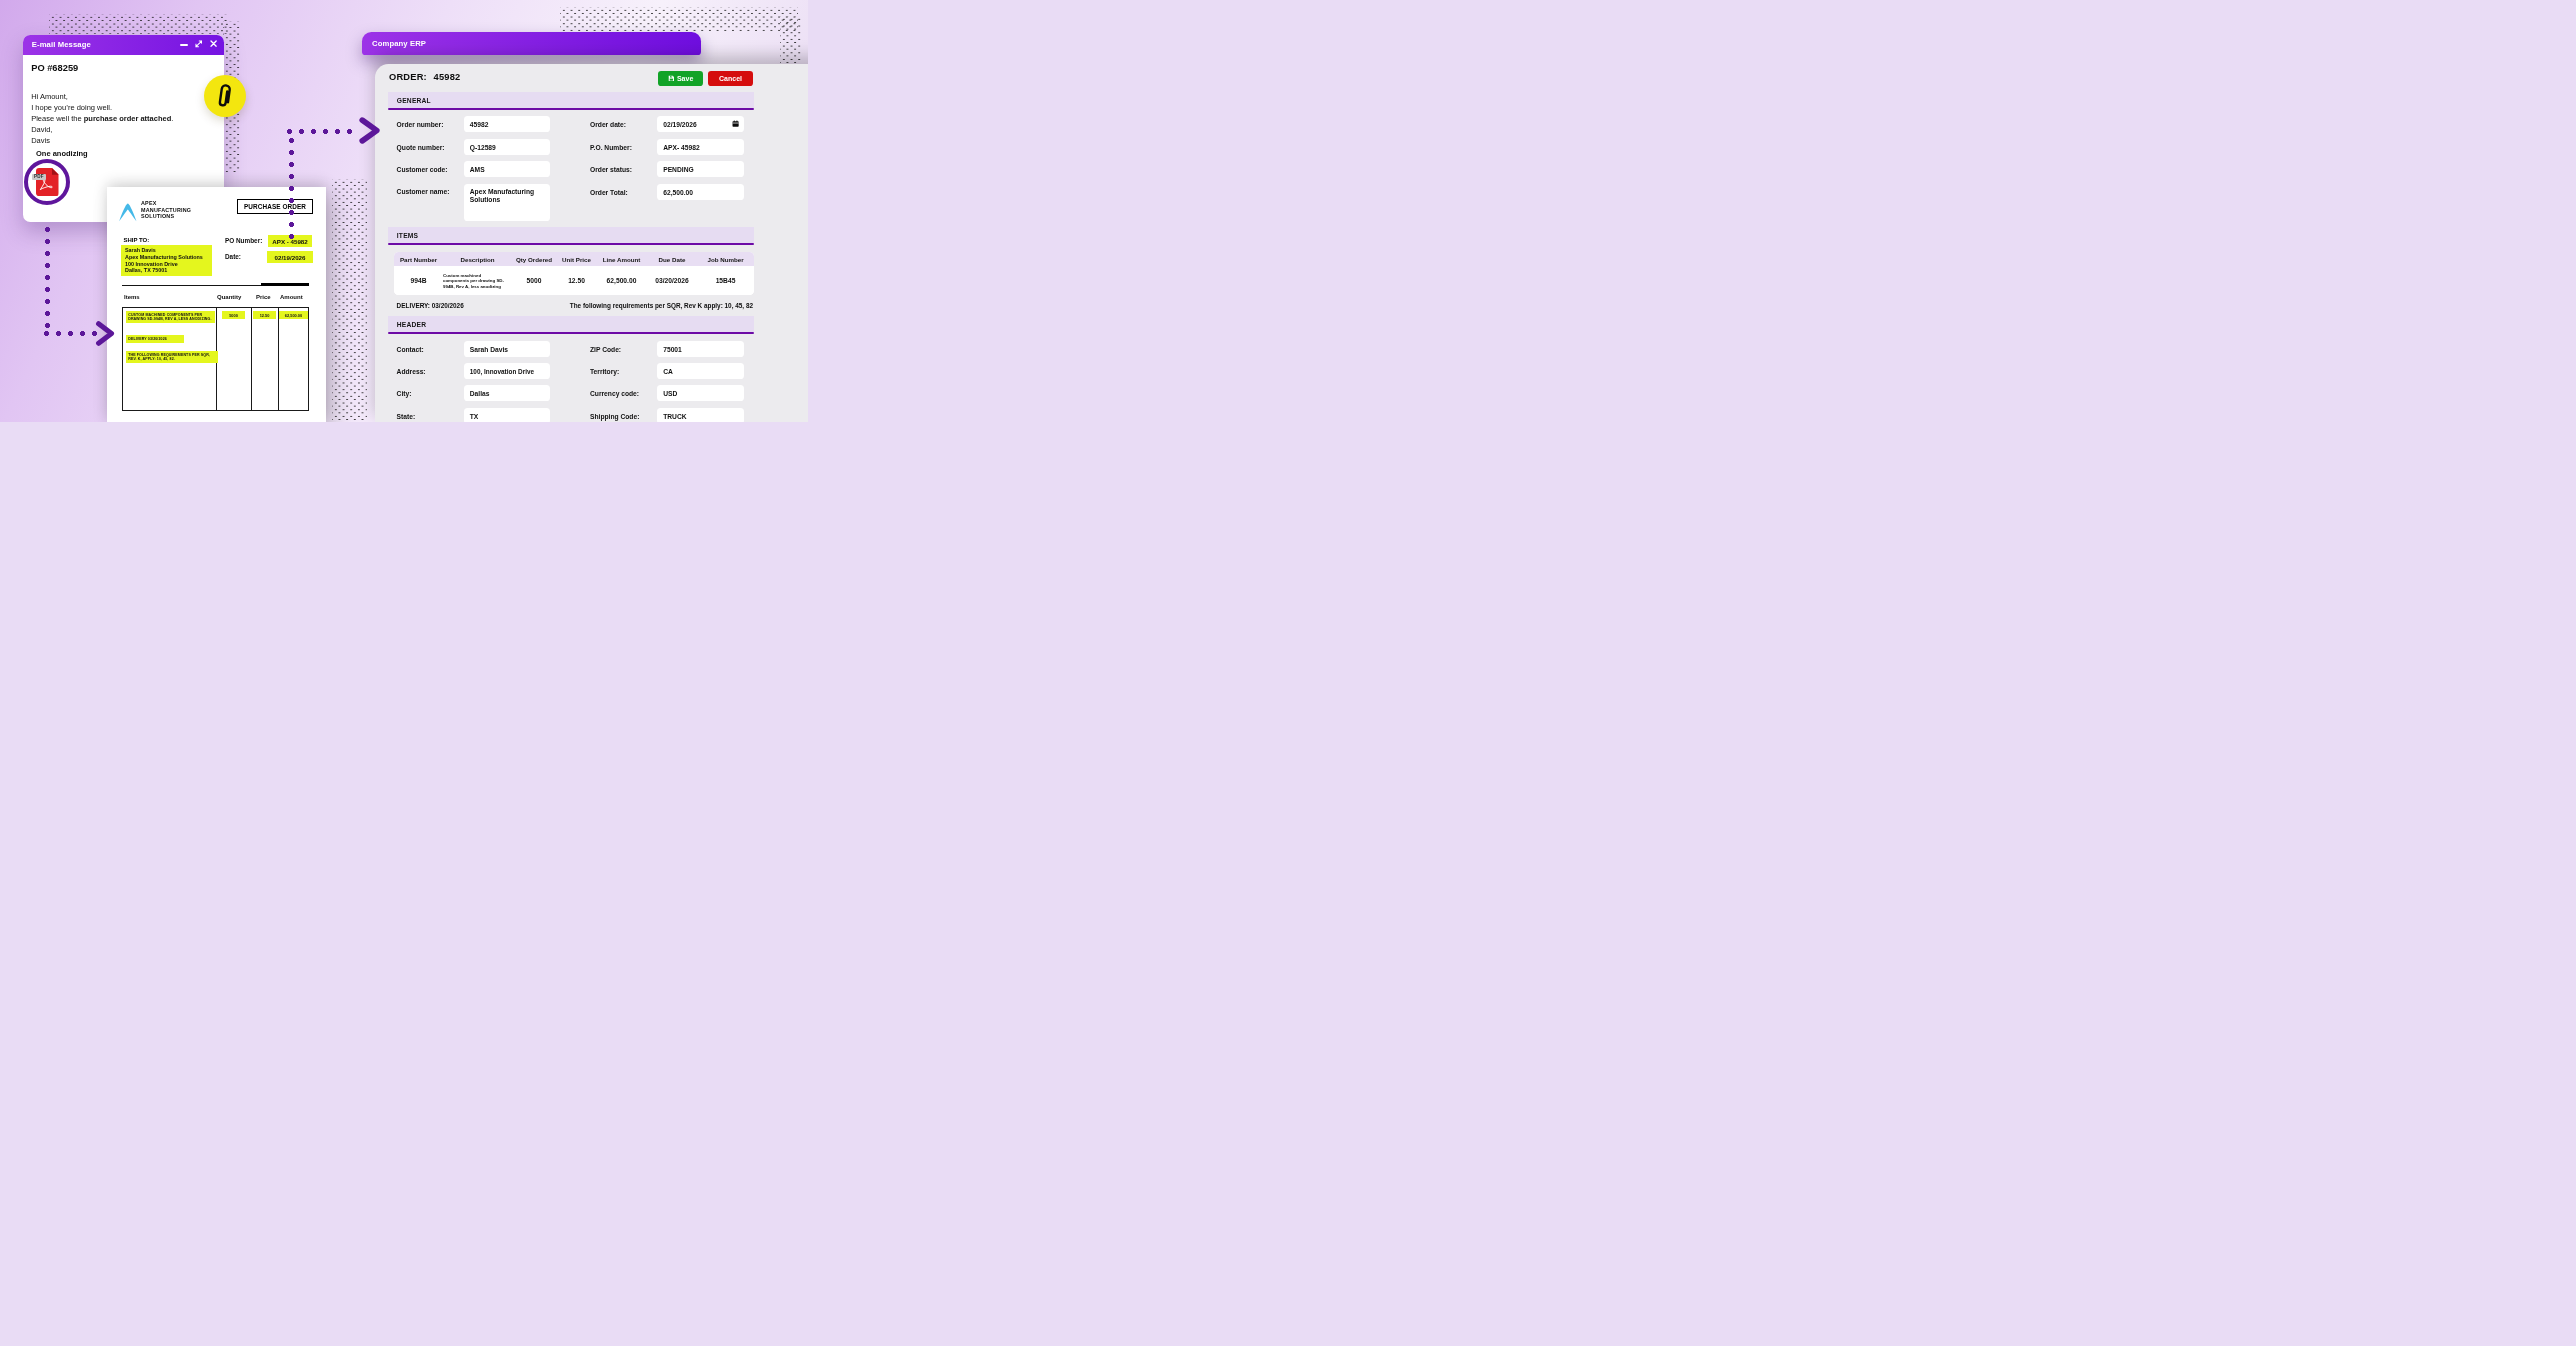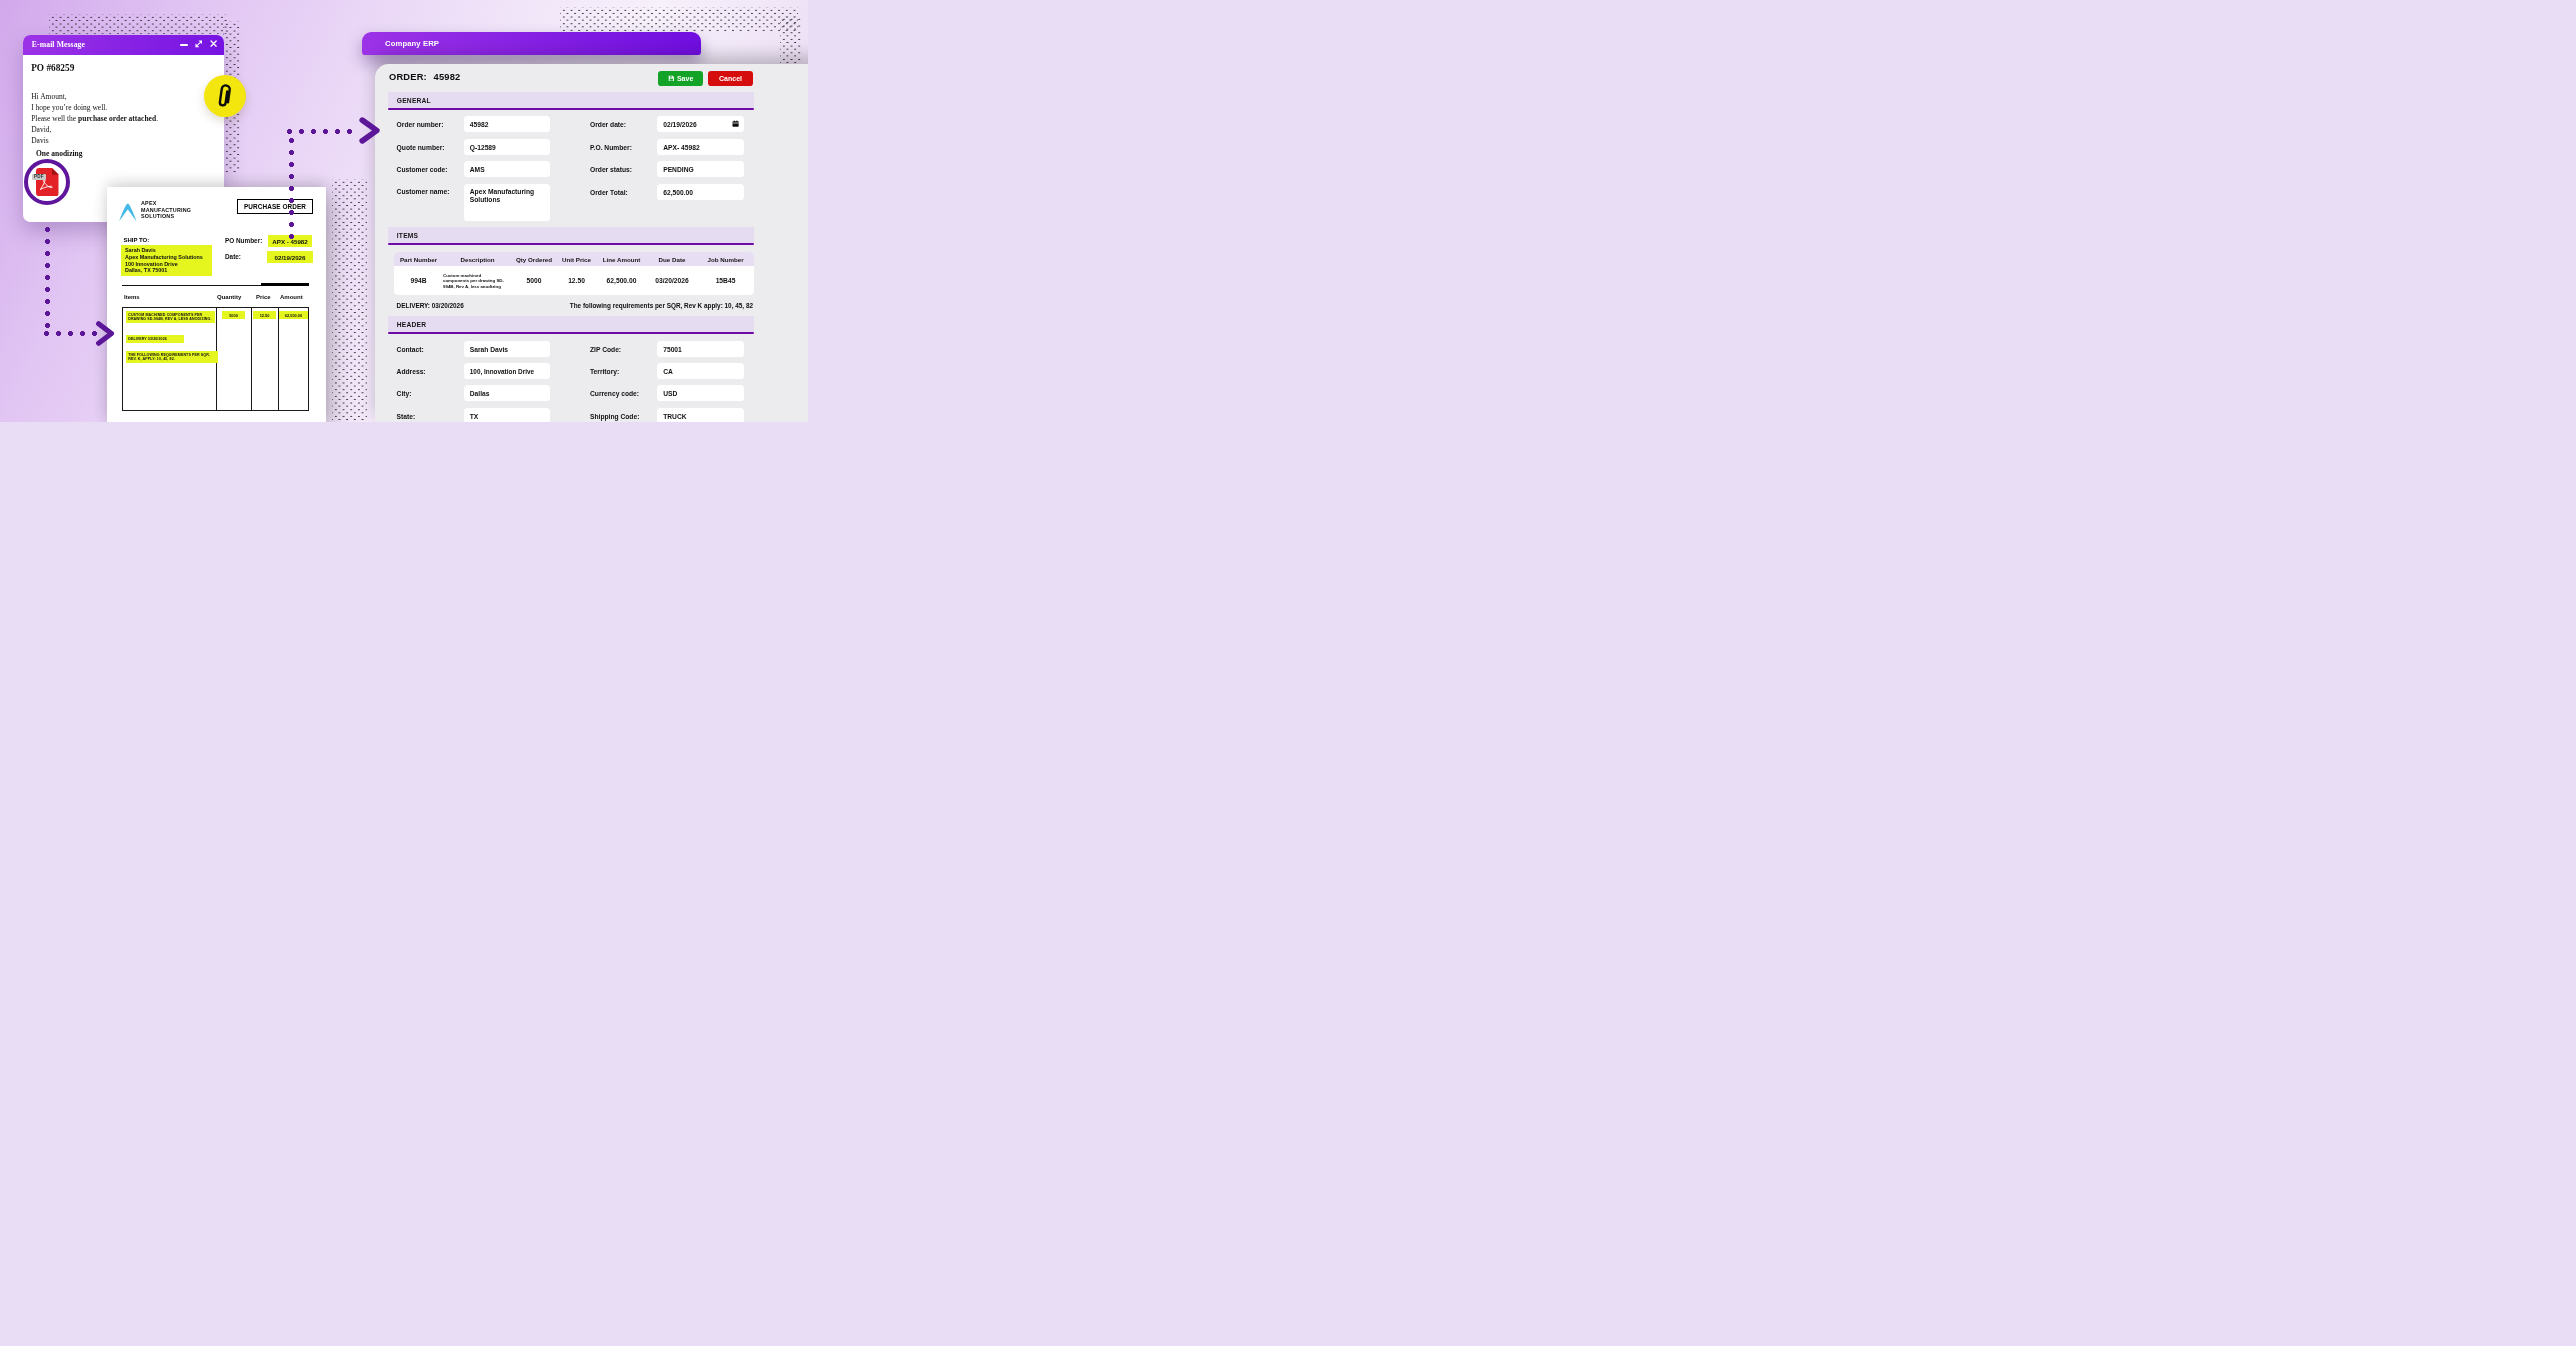--- a/index.html
+++ b/index.html
@@ -14,21 +14,21 @@
                      radial-gradient(circle,#1e1e1e 0.7px,transparent 0.8px);
     background-size:7.7px 6.7px,7.7px 6.7px; background-position:0 0,3.6px 3.1px; opacity:.85; z-index:1; }
   .h1  { left:49px;  top:14.4px;  width:178px; height:19.6px; }
   .h1b { left:223px; top:20.6px;  width:17.5px;  height:152px; }
   .h2  { left:560px;top:7.2px;  width:238px; height:25px; }
   .h2b { left:780px;top:15.5px;  width:20.6px;  height:242px; }
   .h3  { left:332px; top:179px; width:35px;  height:243px; }
 
   
   .email { position:absolute; left:23px; top:35px; width:201px; height:187px; background:#fff;
-    border-radius:7.2px; box-shadow:0 9.3px 21.6px rgba(70,30,110,.28); z-index:2;font-family:Liberation Serif, serif; }
+    border-radius:7.2px; box-shadow:0 9.3px 21.6px rgba(70,30,110,.28); z-index:2; }
   .email-bar { position:absolute; left:0; top:0; right:0; height:19.6px;
     background:linear-gradient(93deg,#9c33e7,#7513e2); border-radius:7.2px 7.2px 0 0;
     display:flex; align-items:center; padding:0 7.2px 0 8.8px; }
   .email-bar .t { color:#fff; font-size:7.7px; font-weight:bold; letter-spacing:0.1px; }
   .winctl { margin-left:auto; display:flex; align-items:center; gap:7.2px; }
   .minbar { width:7.7px; height:1.5px; background:#fff; border-radius:1px; }
   .subject { position:absolute; left:8.2px; top:28px; font-size:9.3px; font-weight:800; color:#0f0f0f; }
   .ebody { position:absolute; left:8.2px; top:56px; font-size:7.5px; line-height:11px; color:#141414; }
   .attach-label { position:absolute; left:13px; top:114px; font-size:7.5px; font-weight:800; color:#0f0f0f; }
 
@@ -83,21 +83,21 @@
   .c1v { left:289px; top:138px; height:103px; }
   .c1h { left:287px; top:129px; width:71px; }
   .c1a { left:357px; top:116px; }
   .c2v { left:45px;  top:227px; height:102px; }
   .c2h { left:44px;  top:331px; width:53px; }
   .c2a { left:94px; top:320px; }
 
   
   .erp-bar { position:absolute; left:362px; top:32px; width:339px; height:23px;
     background:linear-gradient(93deg,#9c33e7,#6f0edf); border-radius:9.3px 9.3px 3.1px 3.1px;
-    display:flex; align-items:center; padding-left:23px; z-index:2;
+    display:flex; align-items:center; padding-left:10px; z-index:2;
     box-shadow:0 7.2px 15.5px rgba(40,0,90,.35); }
   .erp-bar .t { color:#fff; font-size:7.7px; font-weight:bold; letter-spacing:0.1px; }
   .erp-panel { position:absolute; left:375px; top:64px; width:467px; height:358px;
     background:#ecebee; border-radius:13.4px 13.4px 0 0; z-index:2;
     box-shadow:0 -7.2px 15.5px rgba(0,0,0,.22); }
   .order-h { position:absolute; left:14px; top:7.7px; font-size:9.3px; font-weight:800;
     letter-spacing:0.2px; color:#0d0d0d; display:flex; gap:6.7px; }
   .btn { position:absolute; top:7.2px; height:14.4px; border:none; border-radius:3.1px; color:#fff;
     font-family:"Liberation Sans",sans-serif; font-size:7px; font-weight:bold;
     display:flex; align-items:center; justify-content:center; gap:2.6px; cursor:pointer; }

